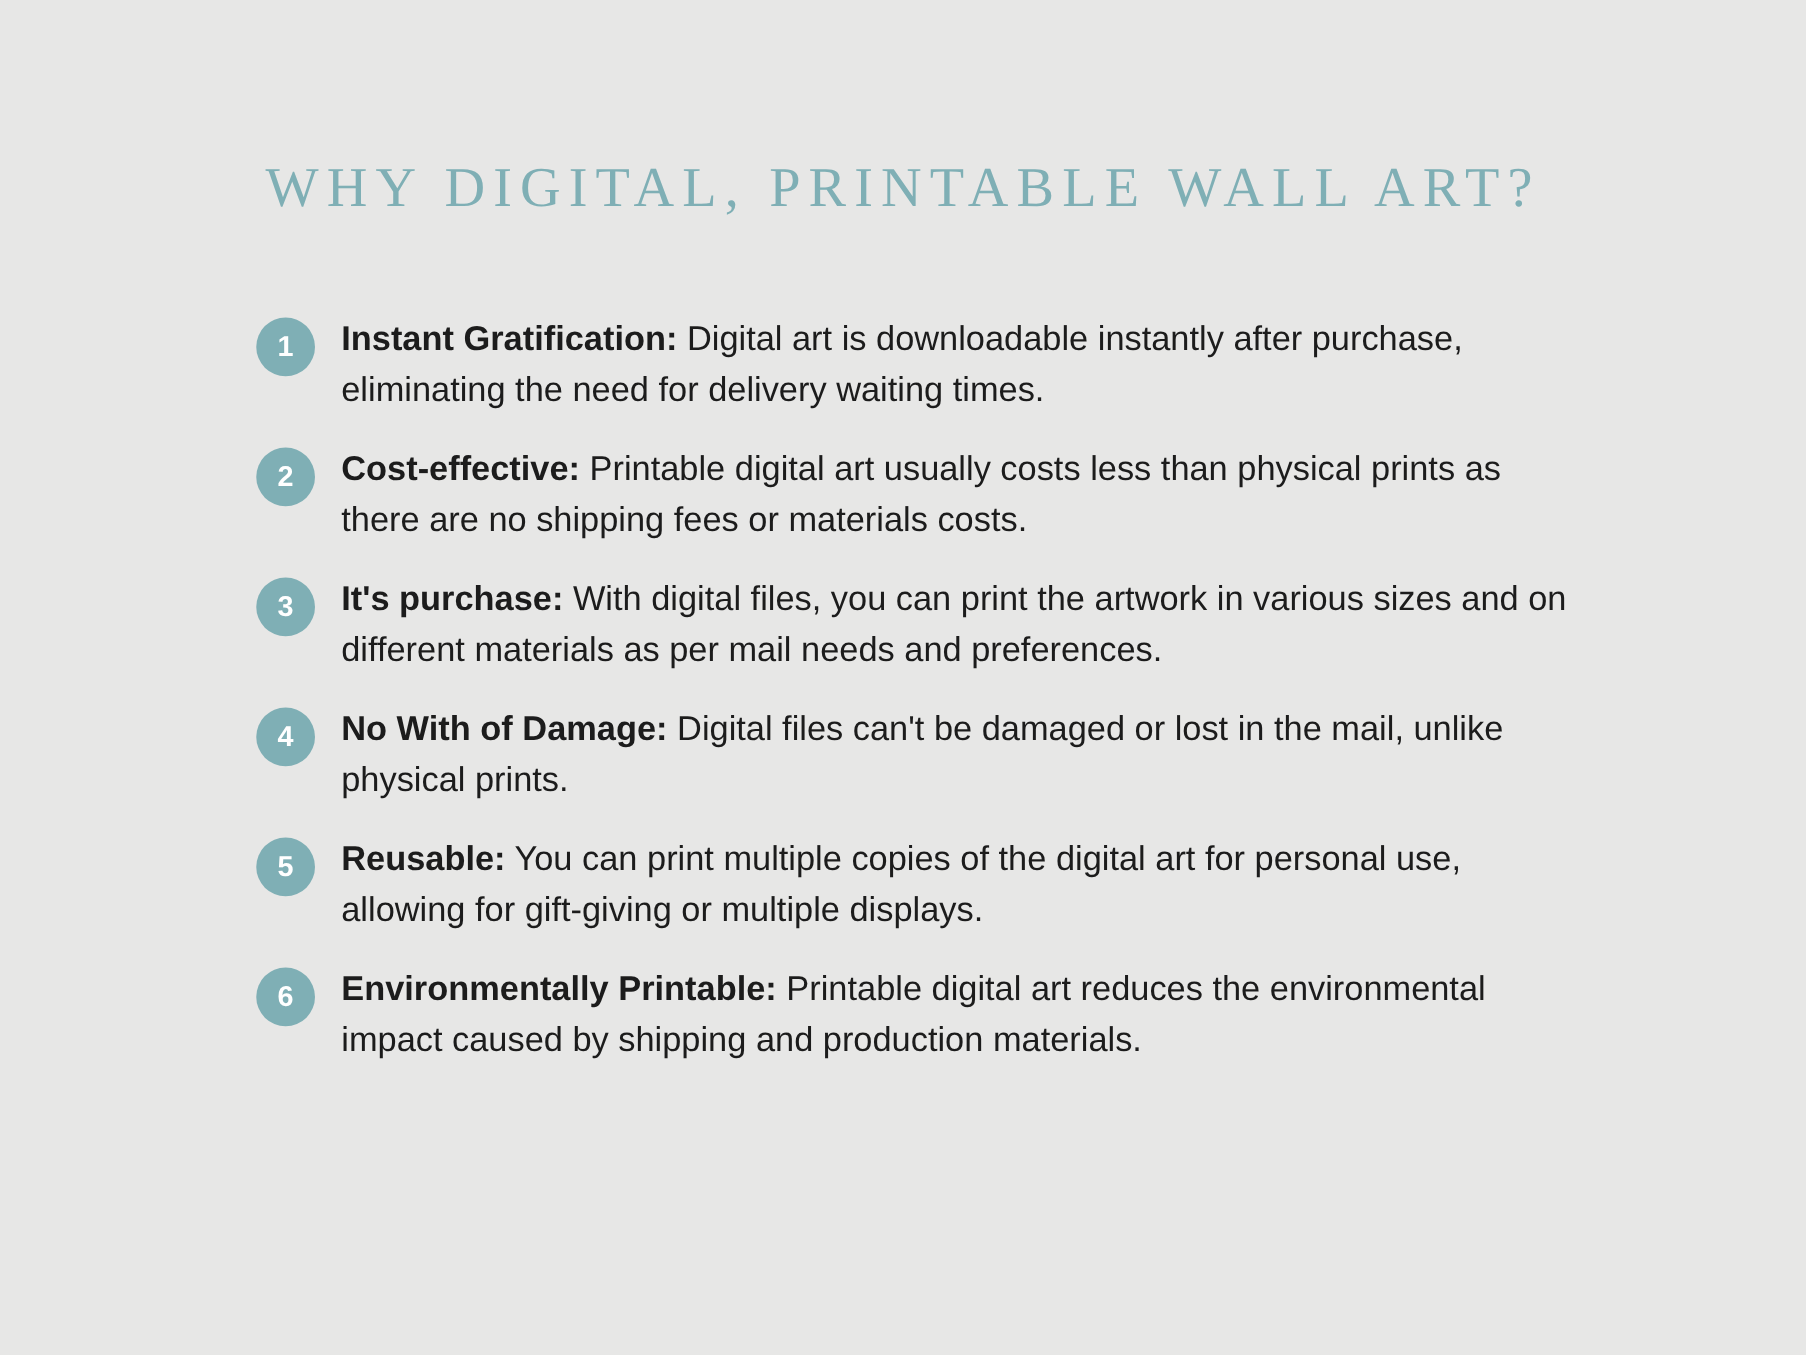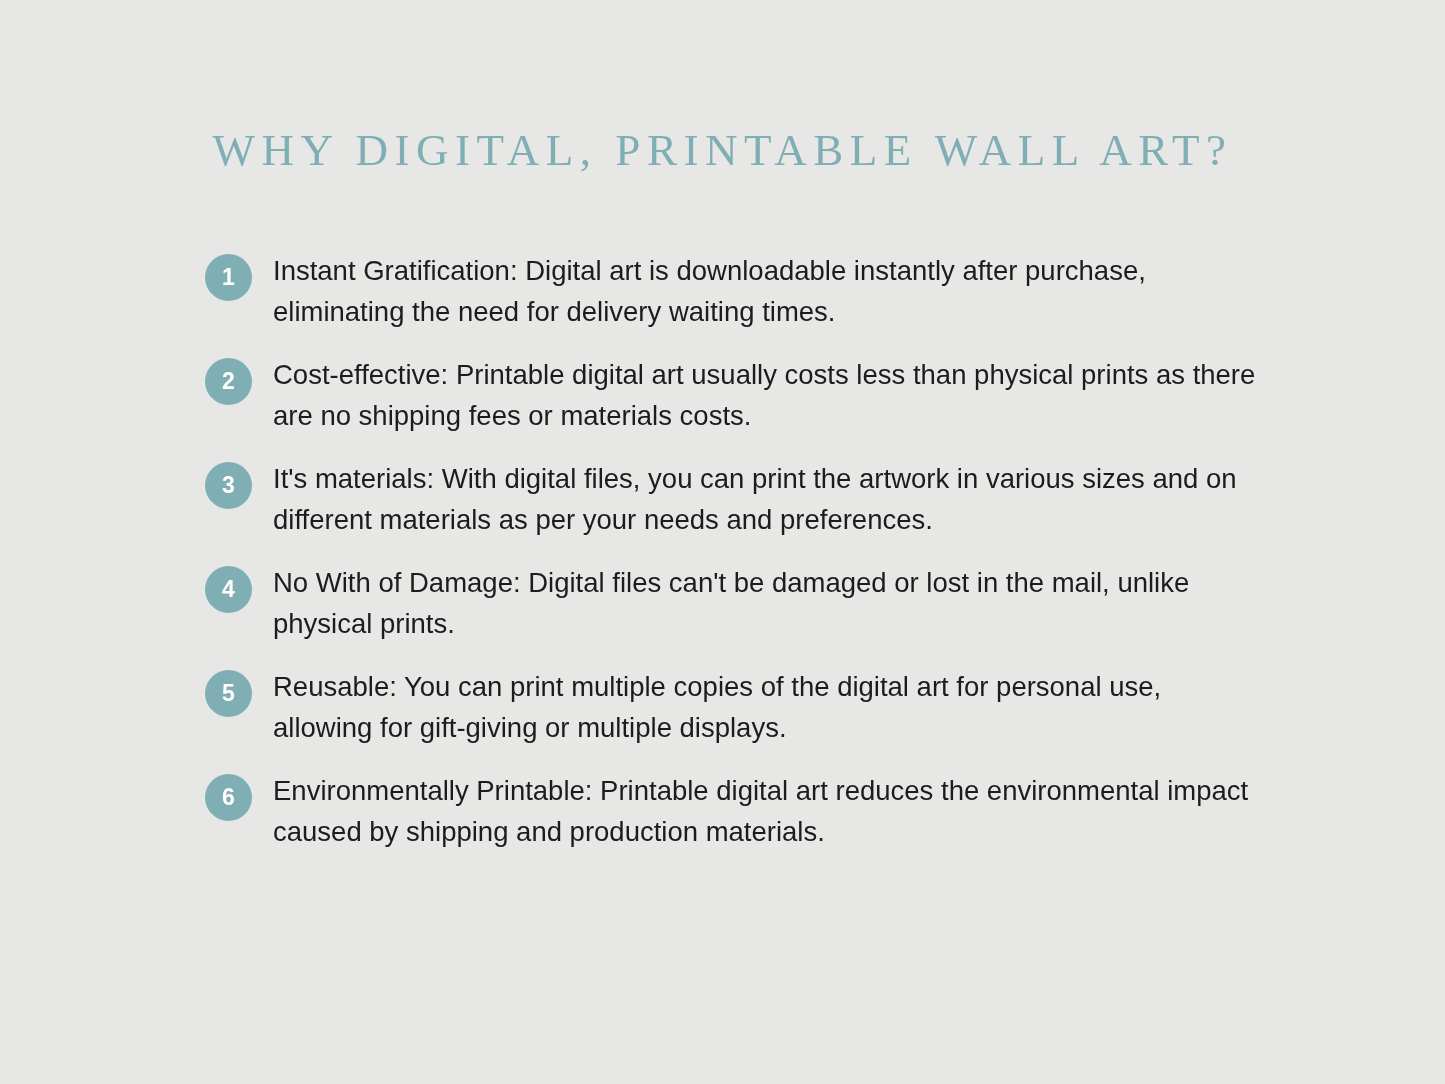--- a/index.html
+++ b/index.html
@@ -60,21 +60,21 @@
     margin-top: 4px;
     font-family: "Liberation Sans", sans-serif;
   }
   .text {
     font-size: 27.5px;
     line-height: 41px;
     color: #1c1c1c;
     font-family: "Liberation Sans", sans-serif;
   }
   .text .lead {
-    font-weight: normal;
+    font-weight: bold;
   }
 </style>
 </head>
 <body>
 
 <div class="page">
 
   <div class="title">WHY DIGITAL, PRINTABLE WALL ART?</div>
 
   <div class="list">
@@ -84,21 +84,21 @@
       <div class="text"><span class="lead">Instant Gratification:</span><span> Digital art is downloadable instantly after purchase, eliminating the need for delivery waiting times.</span></div>
     </div>
 
     <div class="item">
       <div class="badge">2</div>
       <div class="text"><span class="lead">Cost-effective:</span><span> Printable digital art usually costs less than physical prints as there are no shipping fees or materials costs.</span></div>
     </div>
 
     <div class="item">
       <div class="badge">3</div>
-      <div class="text"><span class="lead">It's materials:</span><span> With digital files, you can print the artwork in various sizes and on different materials as per your needs and preferences.</span></div>
+      <div class="text"><span class="lead">It's purchase:</span><span> With digital files, you can print the artwork in various sizes and on different materials as per mail needs and preferences.</span></div>
     </div>
 
     <div class="item">
       <div class="badge">4</div>
       <div class="text"><span class="lead">No With of Damage:</span><span> Digital files can't be damaged or lost in the mail, unlike physical prints.</span></div>
     </div>
 
     <div class="item">
       <div class="badge">5</div>
       <div class="text"><span class="lead">Reusable:</span><span> You can print multiple copies of the digital art for personal use, allowing for gift-giving or multiple displays.</span></div>

